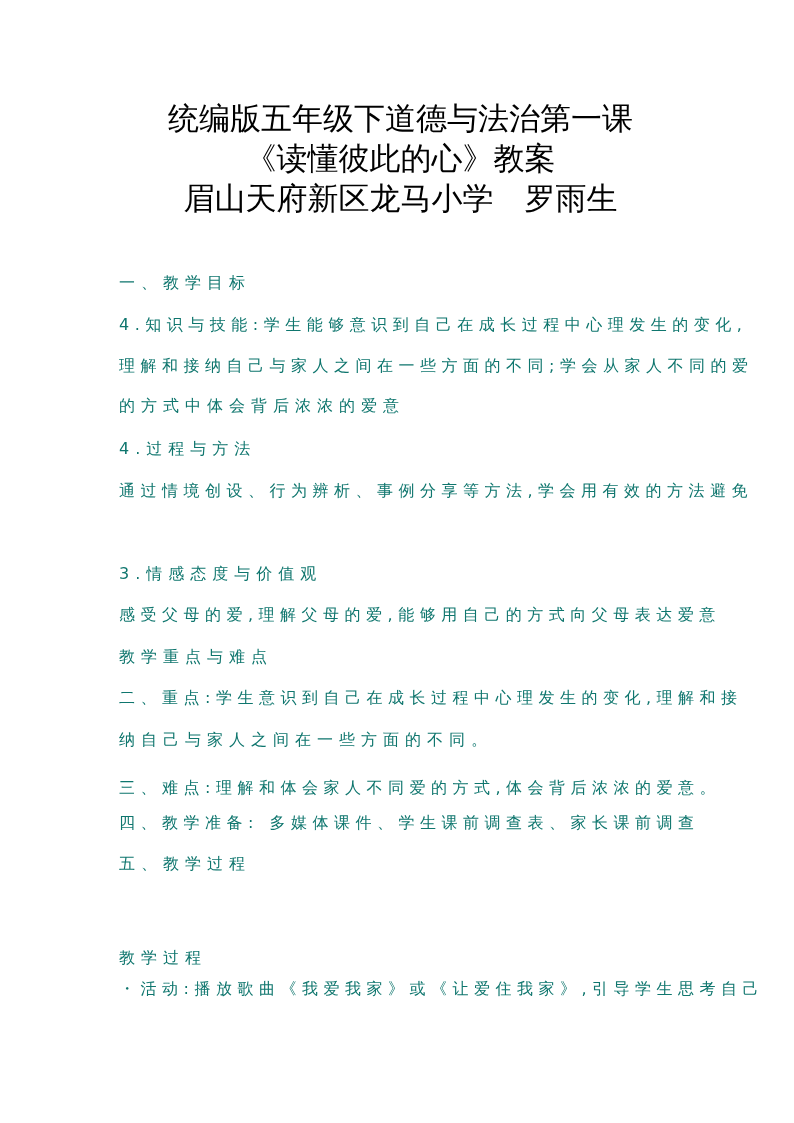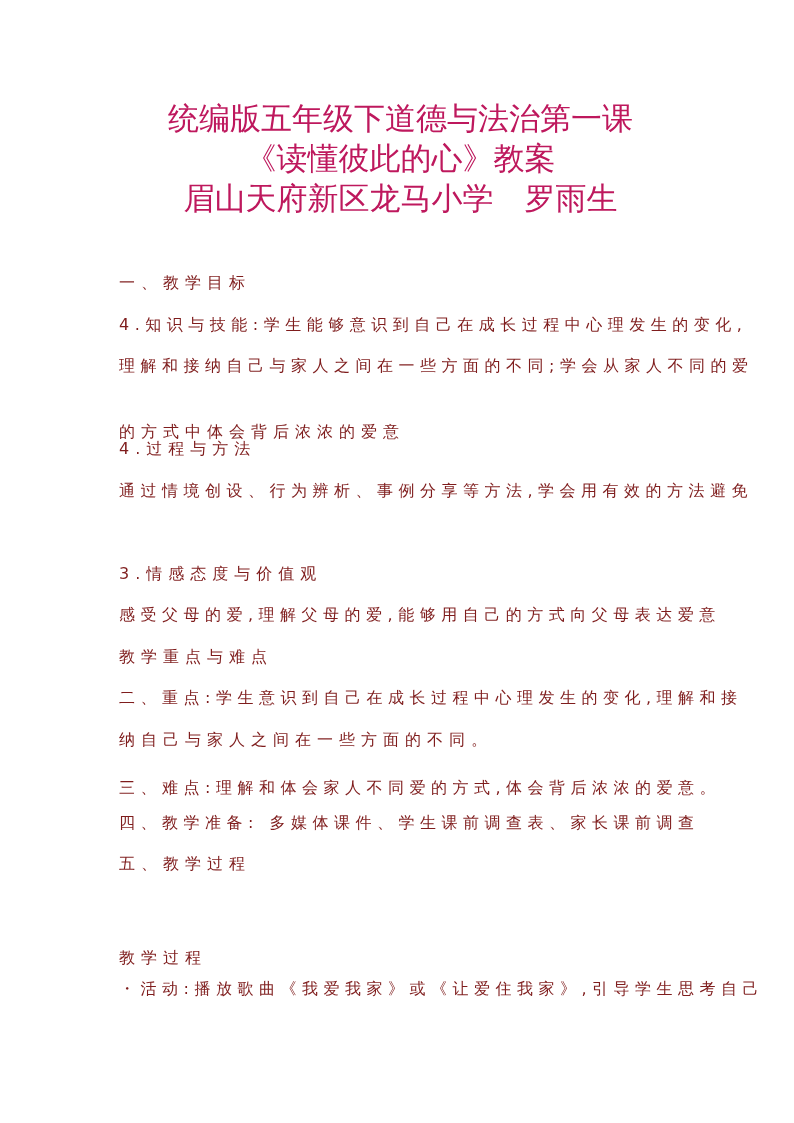--- a/index.html
+++ b/index.html
@@ -28,53 +28,53 @@
       top: 98px;
       width: 794px;
       text-align: center;
     }
     .title-line {
       font-family: "DejaVu Serif", "Liberation Serif", serif;
       font-size: 31px;
       line-height: 40px;
       height: 40px;
       white-space: nowrap;
-      color: #be185d;
+      color: #000000;
       letter-spacing: 0px;
       padding-left: 7px;
     }
     .body-line {
       position: absolute;
       left: 119px;
       width: 560px;
       font-family: "DejaVu Sans", "Liberation Sans", sans-serif;
       font-size: 16px;
       line-height: 20px;
       height: 20px;
       white-space: nowrap;
       letter-spacing: 6px;
-      color: #7f1d1d;
+      color: #0f766e;
     }
     .body-line.tight { letter-spacing: 5.5px; }
   </style>
 </head>
 <body>
 
 <div class="page">
 
   <div class="title-block">
     <div class="title-line">统编版五年级下道德与法治第一课</div>
     <div class="title-line">《读懂彼此的心》教案</div>
     <div class="title-line">眉山天府新区龙马小学　罗雨生</div>
   </div>
 
   <div class="body-line" style="top:273px">一、教学目标</div>
   <div class="body-line tight" style="top:315px">4.知识与技能:学生能够意识到自己在成长过程中心理发生的变化,</div>
   <div class="body-line tight" style="top:356px">理解和接纳自己与家人之间在一些方面的不同;学会从家人不同的爱</div>
-  <div class="body-line" style="top:422px">的方式中体会背后浓浓的爱意</div>
+  <div class="body-line" style="top:396px">的方式中体会背后浓浓的爱意</div>
   <div class="body-line" style="top:439px">4.过程与方法</div>
   <div class="body-line tight" style="top:481px">通过情境创设、行为辨析、事例分享等方法,学会用有效的方法避免</div>
   <div class="body-line" style="top:564px">3.情感态度与价值观</div>
   <div class="body-line tight" style="top:605px">感受父母的爱,理解父母的爱,能够用自己的方式向父母表达爱意</div>
   <div class="body-line" style="top:647px">教学重点与难点</div>
   <div class="body-line tight" style="top:688px">二、重点:学生意识到自己在成长过程中心理发生的变化,理解和接</div>
   <div class="body-line" style="top:730px">纳自己与家人之间在一些方面的不同。</div>
   <div class="body-line tight" style="top:778px">三、难点:理解和体会家人不同爱的方式,体会背后浓浓的爱意。</div>
   <div class="body-line tight" style="top:813px">四、教学准备: 多媒体课件、学生课前调查表、家长课前调查</div>
   <div class="body-line" style="top:854px">五、教学过程</div>

